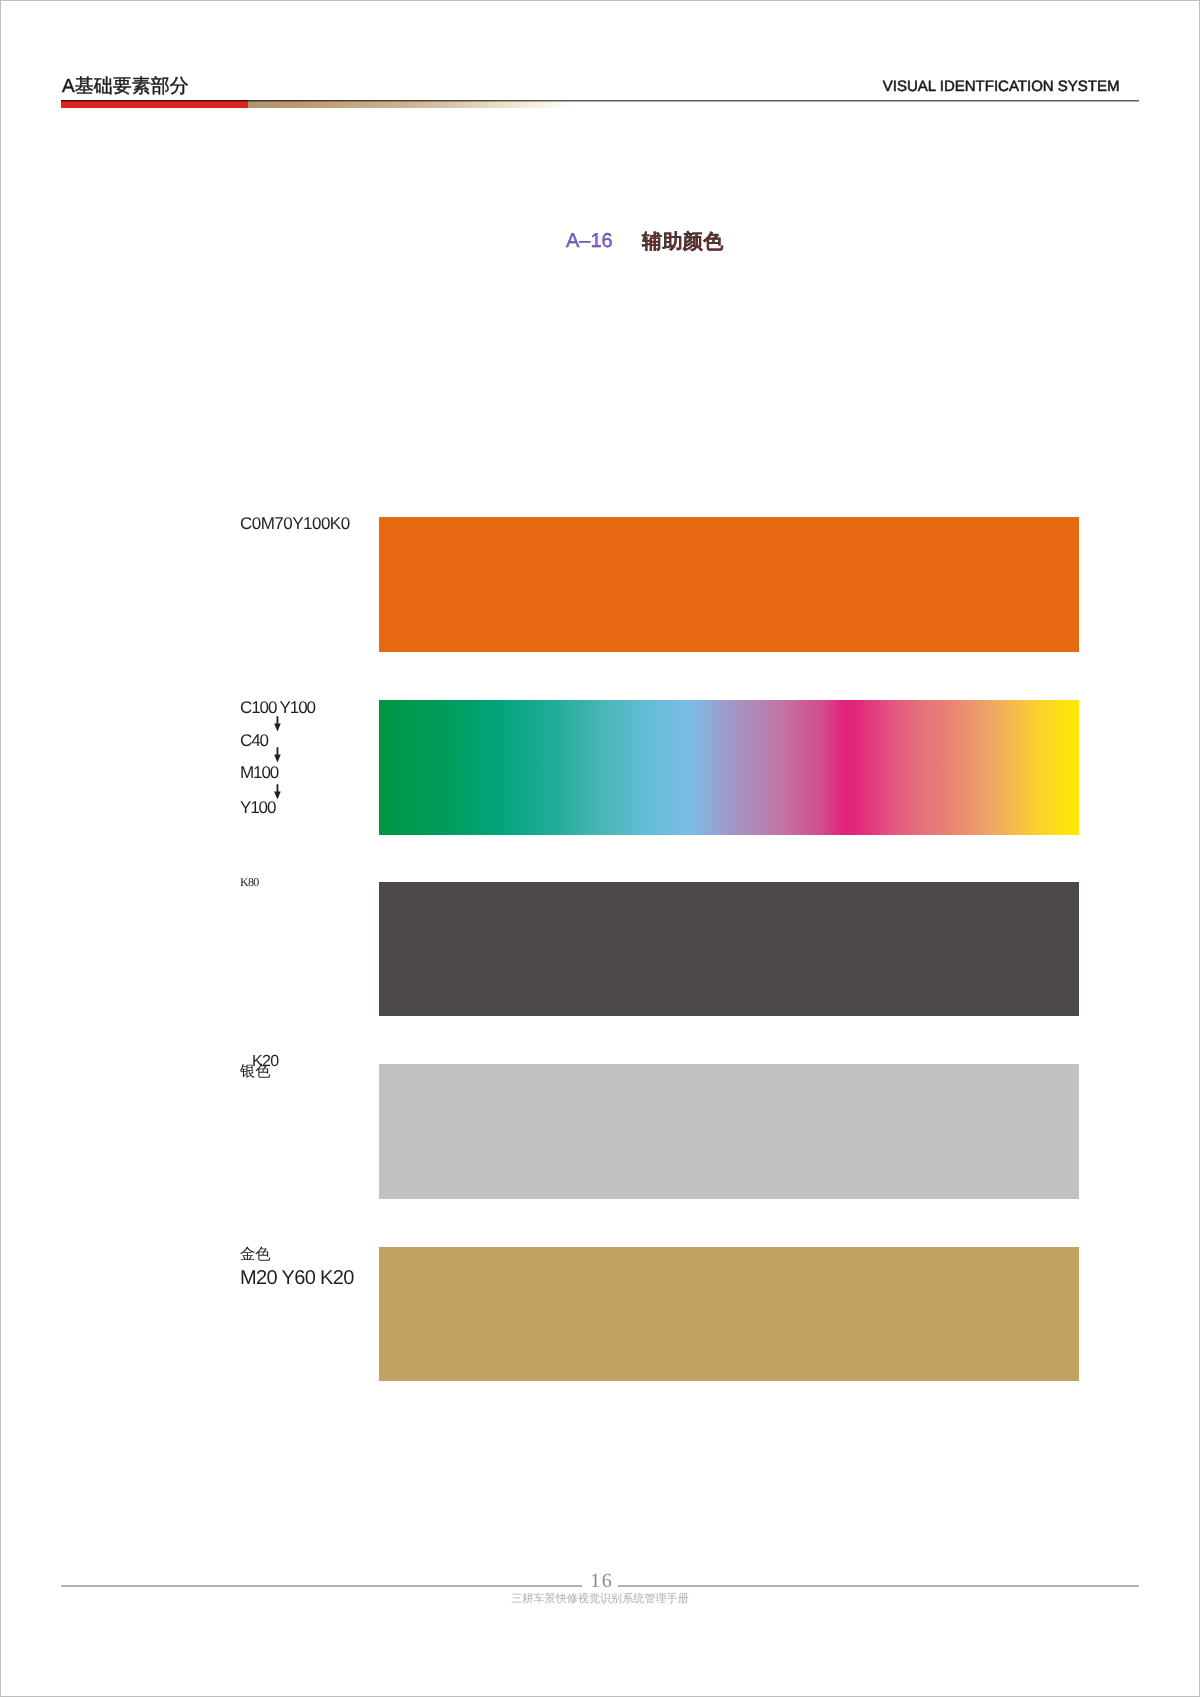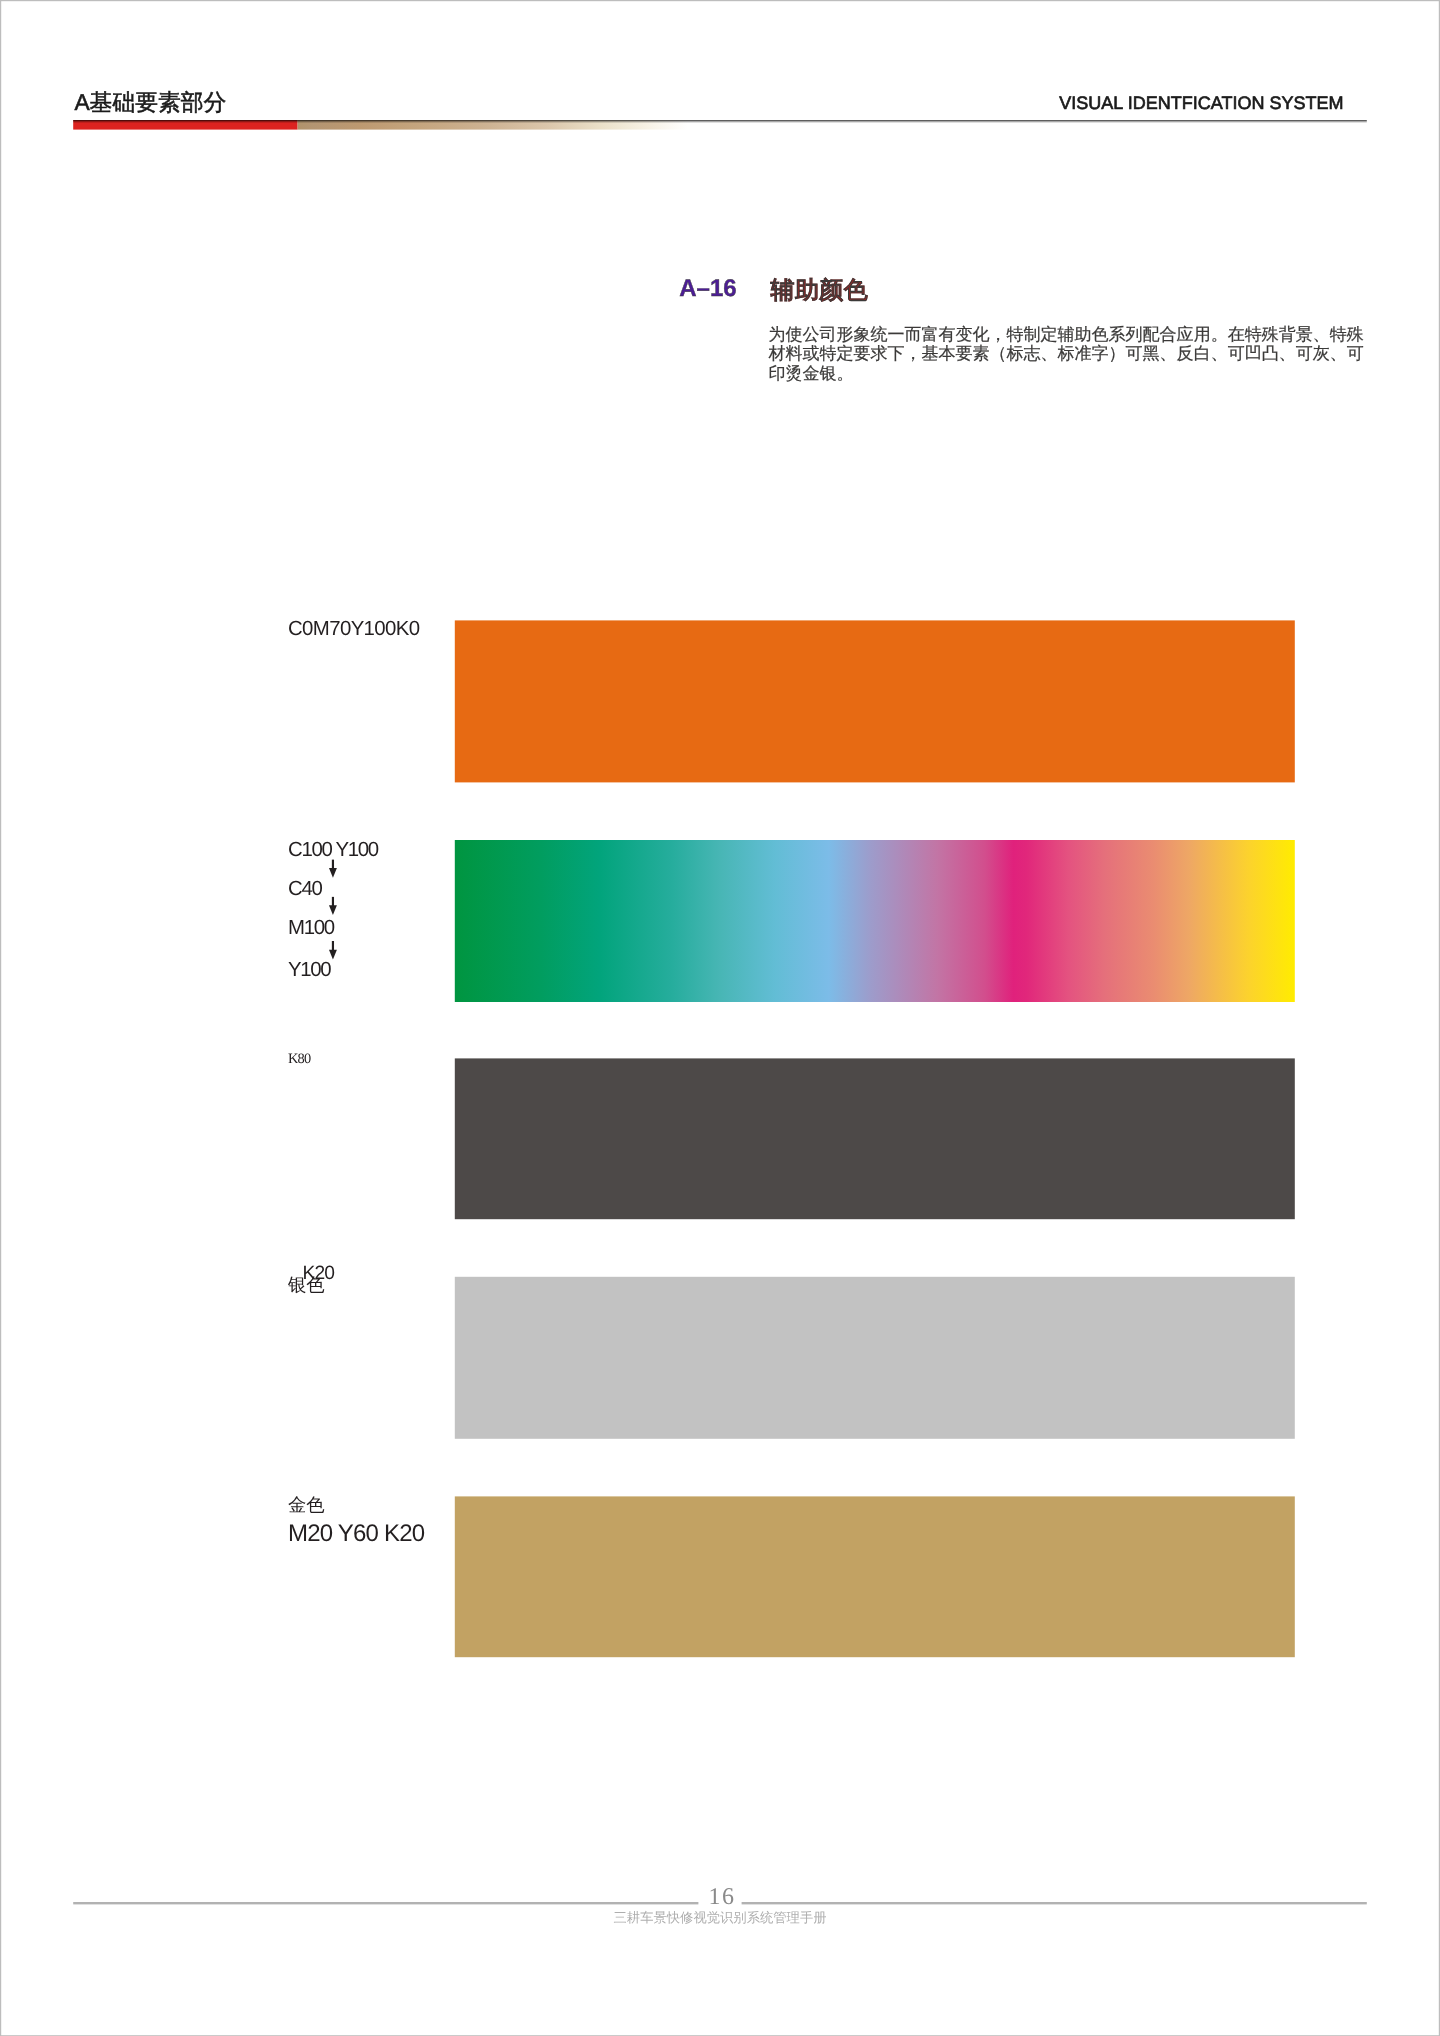--- a/index.html
+++ b/index.html
@@ -63,21 +63,21 @@
     background:#dc2320;
   }
   #header-bar .gold{
     position:absolute;left:187px;top:0;width:325px;height:8px;
     background:linear-gradient(to right,#b0936b 0%,#b39572 4%,#bd9970 16%,#c5a67f 32%,#cdb292 48%,#dbc6ab 64%,#ebe1c9 78%,#f7f2e6 90%,#ffffff 100%);
   }
 
   
   #title-code{
     position:absolute;left:566px;top:229.5px;
-    font-size:20px;font-weight:bold;color:#4c1d95;
+    font-size:20px;font-weight:normal;color:#8b5cf6;
     -webkit-text-stroke:0.35px #3b3a39;
     letter-spacing:0px;
     white-space:nowrap;
   }
   #title-name{
     position:absolute;left:642px;top:228px;
     font-size:20px;font-weight:bold;color:#b91c1c;
     -webkit-text-stroke:0.2px #3b3a39;
     letter-spacing:0.4px;
     white-space:nowrap;
@@ -154,21 +154,20 @@
   <div id="vis-title">VISUAL IDENTFICATION SYSTEM</div>
   <div id="header-bar">
     <div class="red"></div>
     <div class="gold"></div>
   </div>
   <div id="header-rule"></div>
   <div id="header-rule-soft"></div>
 
   <div id="title-code">A–16</div>
   <div id="title-name">辅助颜色</div>
-  <div id="intro">为使公司形象统一而富有变化，特制定辅助色系列配合应用。在特殊背景、特殊材料或特定要求下，基本要素（标志、标准字）可黑、反白、可凹凸、可灰、可印烫金银。</div>
 
   <div class="label" id="label-0" style="top: 0px;">
       <span class="ln" style="position: absolute; left: 0px; top: 514px; font-size: 17px; line-height: 19px; letter-spacing: -0.52px;">C0M70Y100K0</span>
     </div>
   <div class="swatch" id="swatch-0" style="top: 517px; height: 135px; background: rgb(231, 106, 19);"></div>
 
   <div id="label-rainbow">
     <span class="ln" style="top:698.5px">C100 Y100</span>
     <span class="arrow" style="top:715.5px">
         <svg width="9" height="16" viewBox="0 0 9 16">

